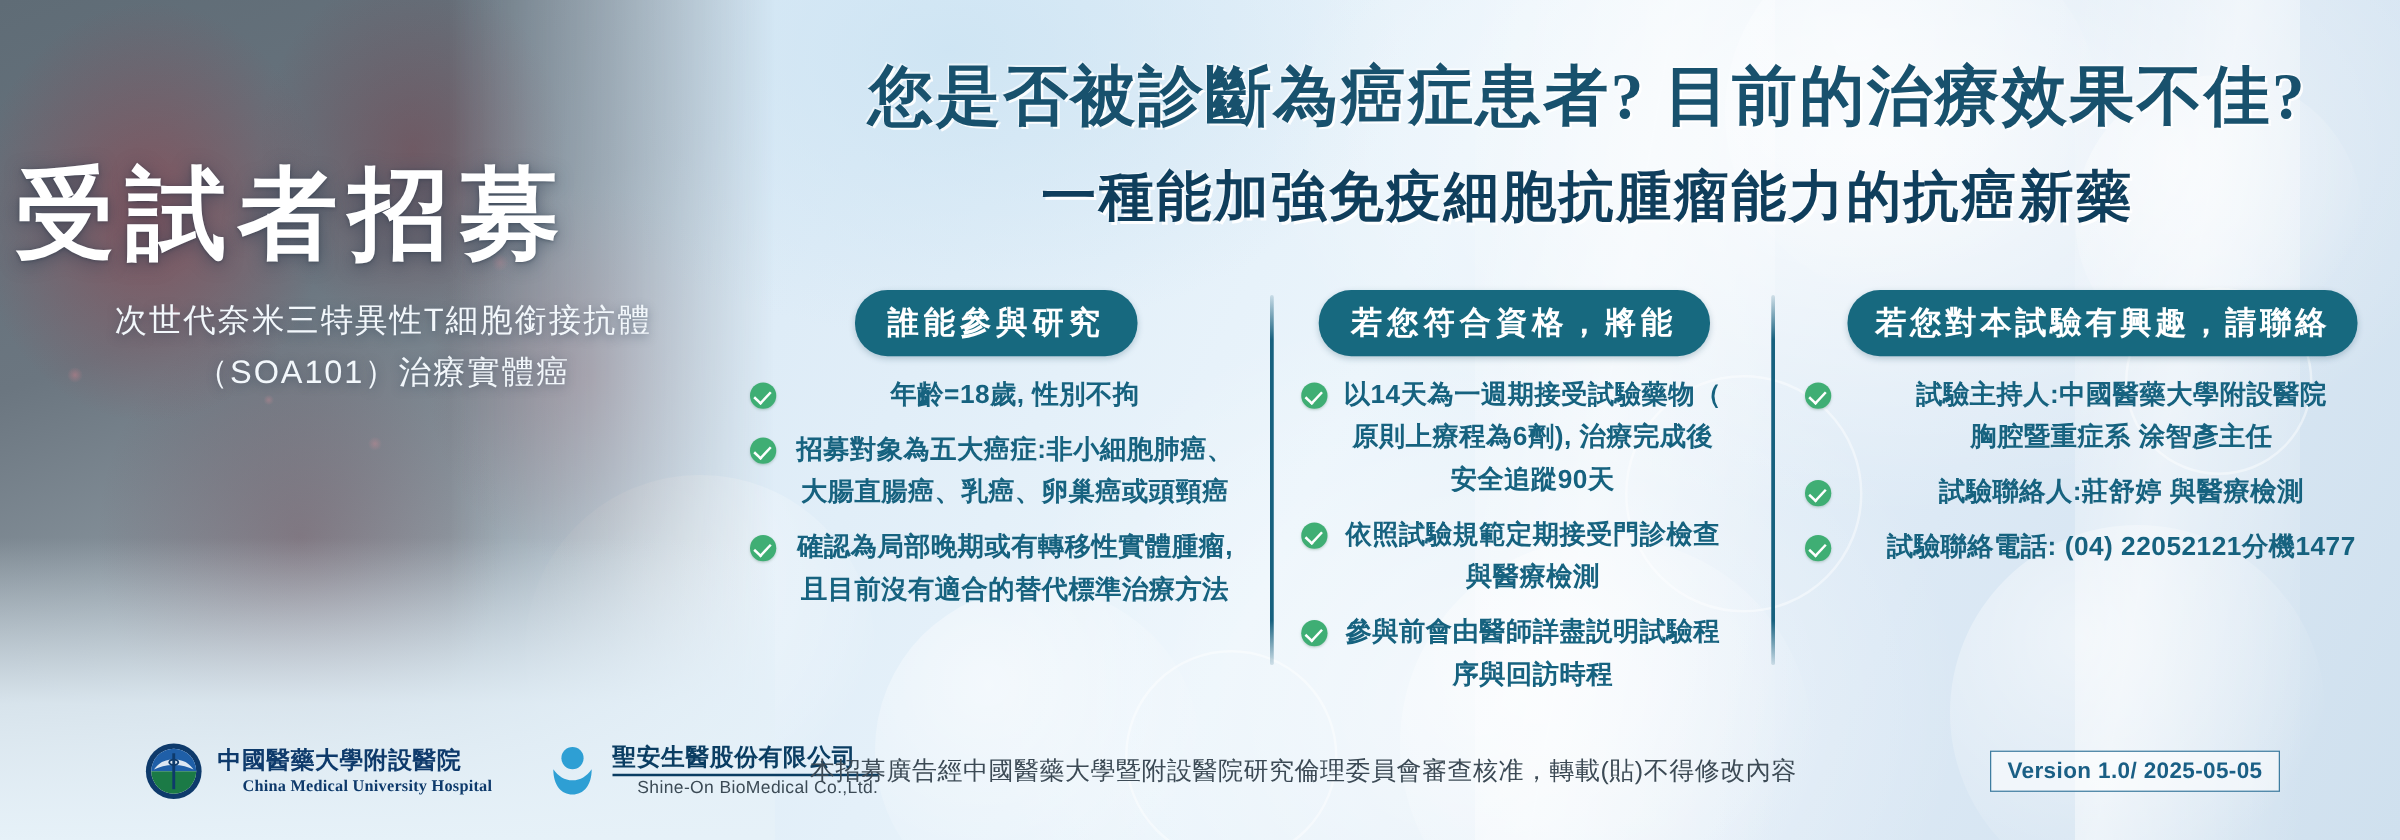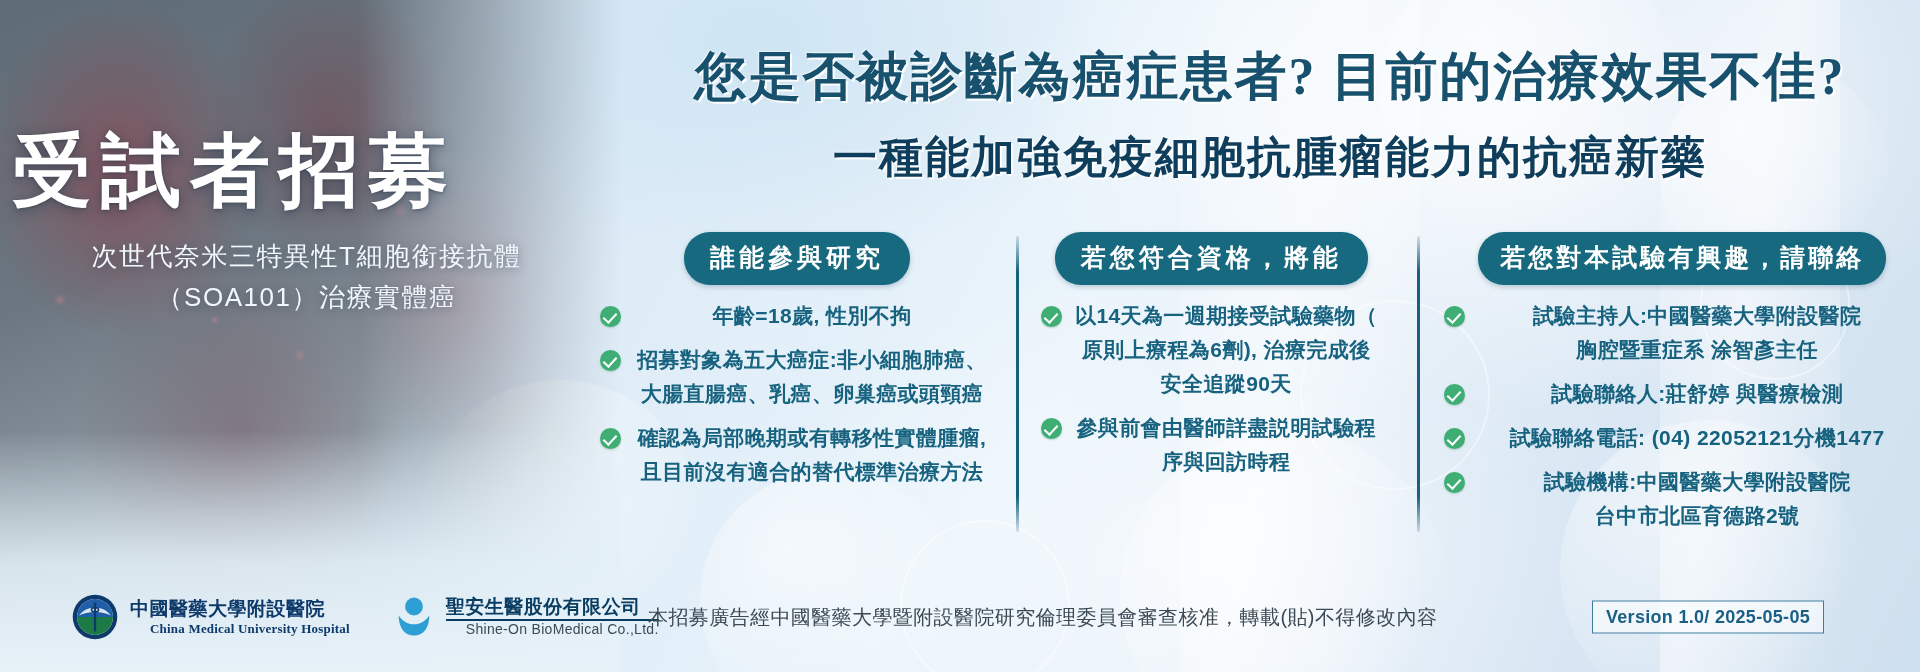--- a/index.html
+++ b/index.html
@@ -132,21 +132,21 @@
   }
   .btext { flex:1; }
   .btext .ind { display:block;text-align:center; }
   .ind-right { text-align:right; }
 
   
   #footer {
     position:absolute; left:0; bottom:0; width:1920px; height:110px;
     display:flex; align-items:center;
   }
-  #logos { display:flex; align-items:center; gap:44px; padding-left:72px; }
+  #logos { display:flex; align-items:center; gap:44px; padding-left:116px; }
   .logo { display:flex; align-items:center; gap:12px; }
   .logo-text { line-height:1.18; }
   .logo-cn { font-size:19px; font-weight:700; color:#0e3a6b; letter-spacing:.5px;
              font-family:"Liberation Serif", serif; }
   .logo-en { font-size:13px; font-weight:700; color:#0e3a6b; letter-spacing:.2px;
              font-family:"Liberation Serif", serif;margin-left:20px; }
   .logo2 .logo-cn { color:#0a3d62; font-family:"Liberation Sans", sans-serif;
                     border-bottom:2px solid #0a3d62; padding-bottom:1px; }
   .logo2 .logo-en { color:#3b4a55; font-weight:400; font-size:14px;
                     font-family:"Liberation Sans", sans-serif; letter-spacing:.3px; }
@@ -236,20 +236,27 @@
           <span class="check"></span>
           <span class="btext">
             <span class="ind">以14天為一週期接受試驗藥物（</span>
             <span class="ind">原則上療程為6劑), 治療完成後</span>
             <span class="ind">安全追蹤90天</span>
           </span>
         </li>
         <li>
           <span class="check"></span>
           <span class="btext">
+            <span class="ind">依照試驗規範定期接受門診檢查</span>
+            <span class="ind">與醫療檢測</span>
+          </span>
+        </li>
+        <li>
+          <span class="check"></span>
+          <span class="btext">
             <span class="ind">參與前會由醫師詳盡説明試驗程</span>
             <span class="ind">序與回訪時程</span>
           </span>
         </li>
       </ul>
     </div>
 
     <div class="divider"></div>
 
     <div class="col col-3">
@@ -267,27 +274,20 @@
         <li>
           <span class="check"></span>
           <span class="btext">
             <span class="ind">試驗聯絡人:莊舒婷  與醫療檢測</span>
           </span>
         </li>
         <li>
           <span class="check"></span>
           <span class="btext">
             <span class="ind">試驗聯絡電話: (04) 22052121分機1477</span>
-          </span>
-        </li>
-        <li>
-          <span class="check"></span>
-          <span class="btext">
-            <span class="ind">試驗機構:中國醫藥大學附設醫院</span>
-            <span class="ind ind-right">台中市北區育德路2號</span>
           </span>
         </li>
       </ul>
     </div>
 
   </div>
 
   <div id="footer">
     <div id="logos">
 

